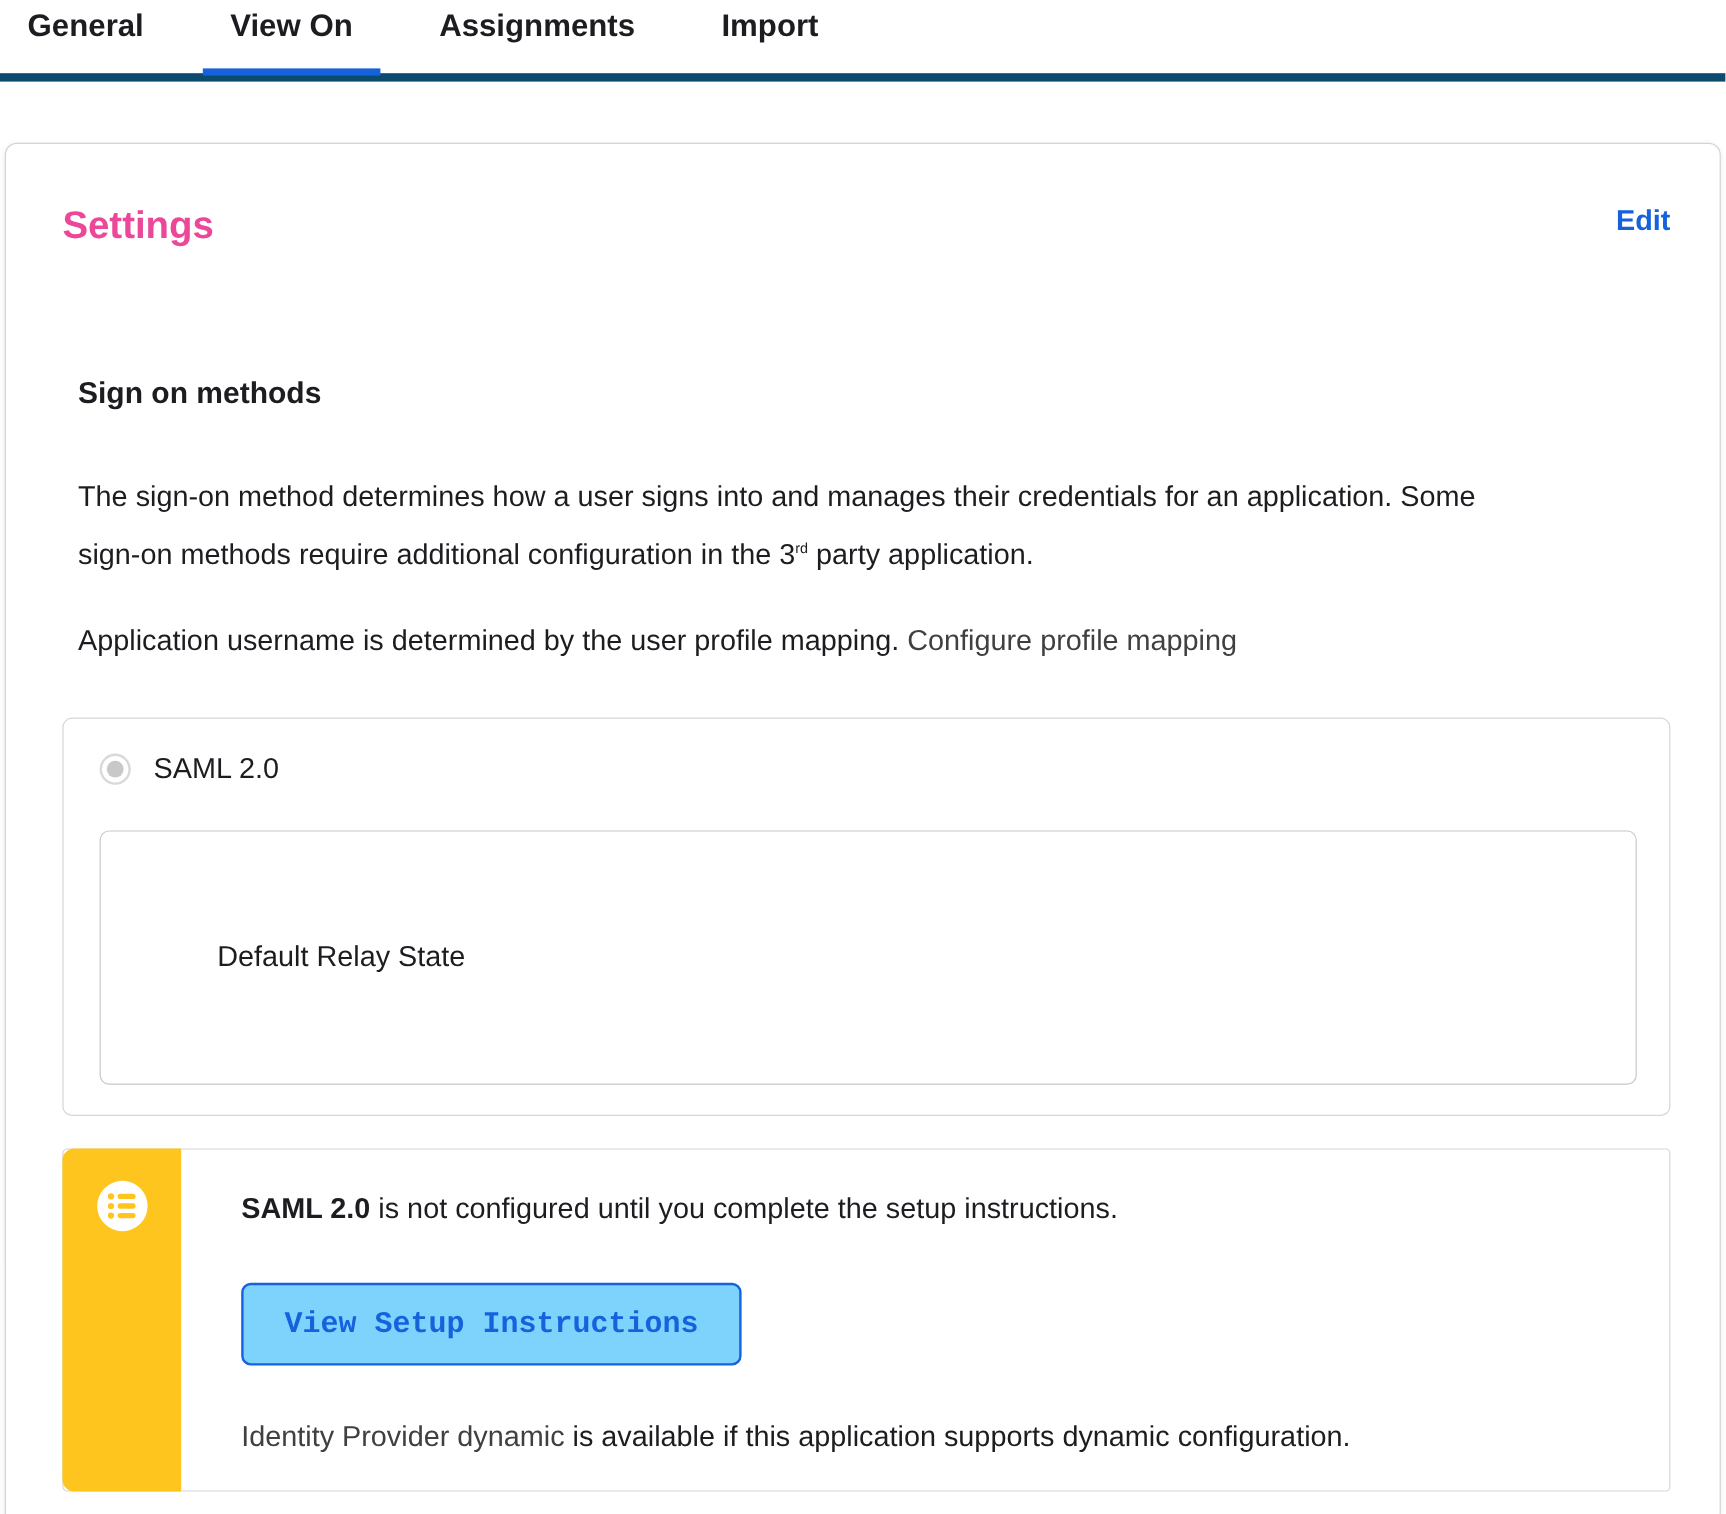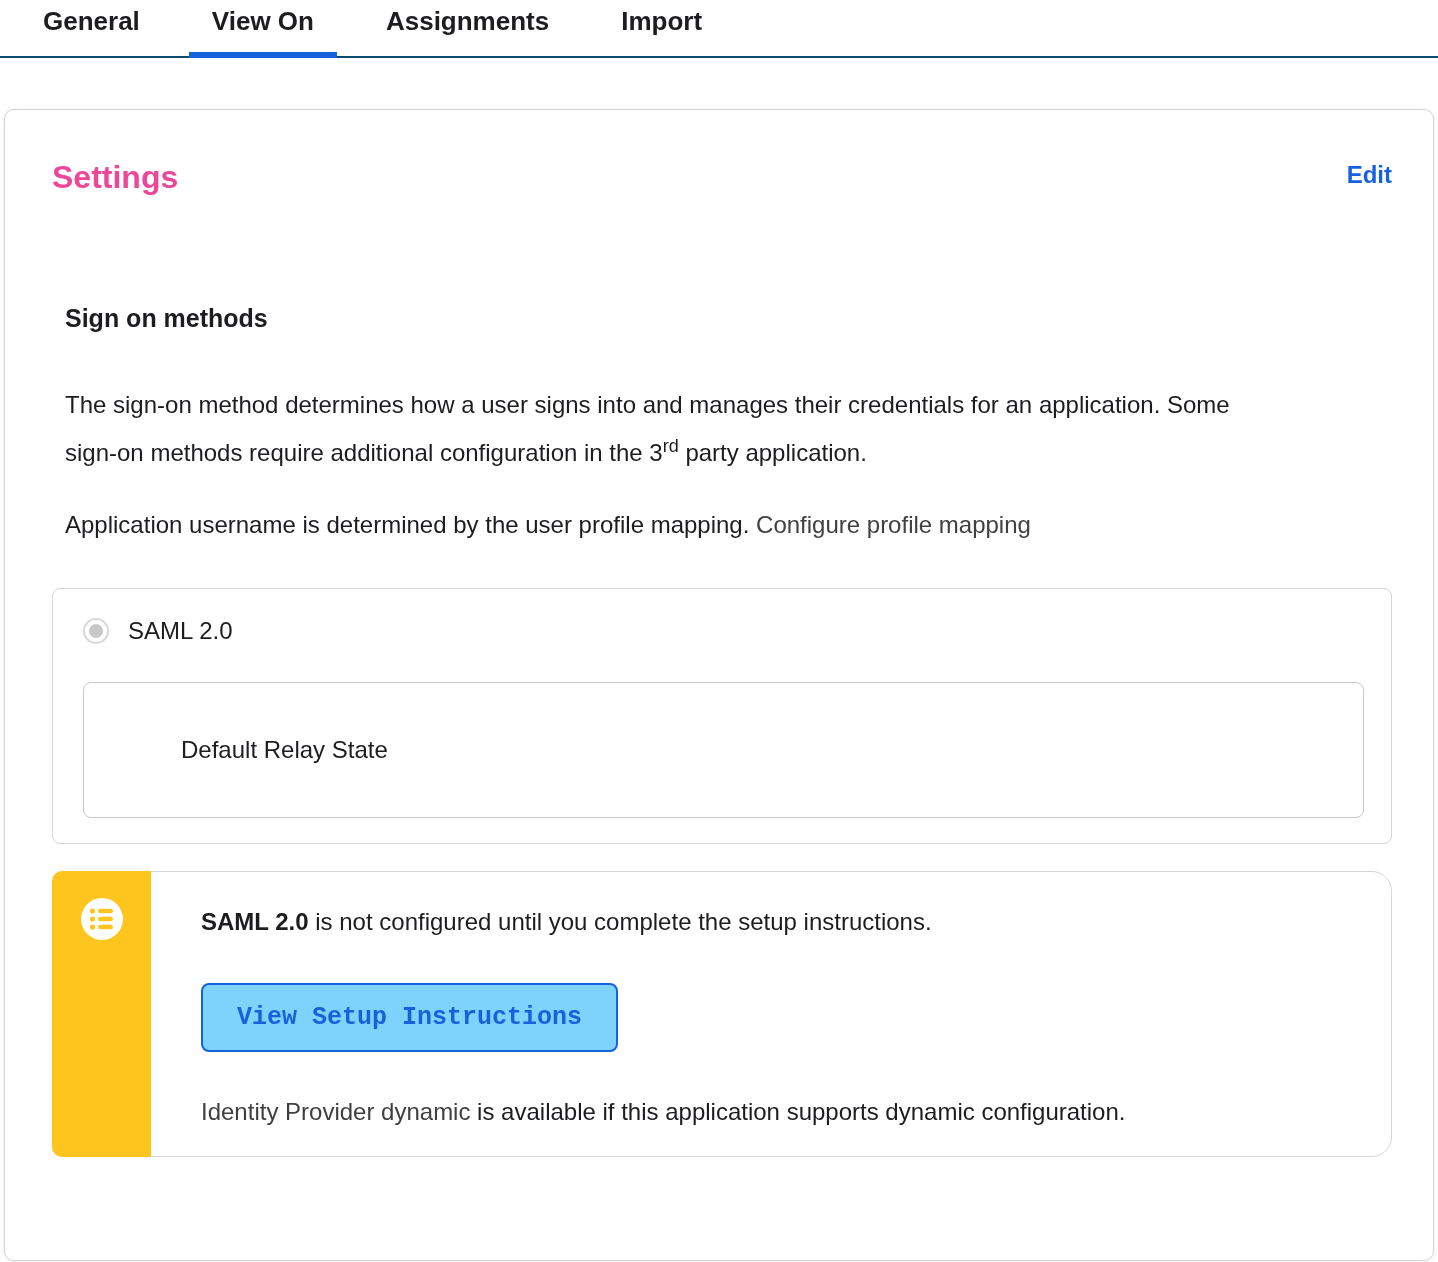--- a/index.html
+++ b/index.html
@@ -7,23 +7,23 @@
   body {
     font-family: "Liberation Sans", "DejaVu Sans", sans-serif;
     background: #ffffff;
     color: #1d1d21;
   }
 
   
   .tabbar {
     display: flex;
     gap: 26px;
-    padding-left: 20px;
-    height: 58px;
-    border-bottom: 2px solid #0c4a6e;
+    padding-left: 0;
+    height: 68px;
+    border-bottom: 7px solid #0c4a6e;
   }
   .tab {
     padding: 6px 23px 0 23px;
     font-size: 26px;
     font-weight: bold;
     color: #1d1d21;
     cursor: pointer;
     position: relative;
     white-space: nowrap;
   }
@@ -73,21 +73,21 @@
     line-height: 34px;
   }
   .desc {
     margin: 46px 0 0 13px;
     max-width: 1180px;
     font-size: 24px;
     line-height: 48px;
     color: #1d1d21;
   }
   .desc.second { margin-top: 24px; max-width: none; }
-  sup { font-size: 18px; line-height: 0; vertical-align: super; margin-top: 42px; }
+  sup { font-size: 12px; line-height: 0; vertical-align: super; margin-top: 42px; }
   a.inline-link, .inline-link {
     color: #404040;
     text-decoration: none;
     cursor: pointer;
   }
 
   
   .method-box {
     margin-top: 39px;
     border: 1px solid #d6d6d6;
@@ -117,33 +117,33 @@
     margin: -7px 0 0 -7px;
     border-radius: 50%;
     background: #c8c8c8;
   }
   .radio-label { font-size: 24px; color: #1d1d21; cursor: pointer; }
 
   .field-box {
     margin-top: 37px;
     border: 1px solid #c8c8c8;
     border-radius: 8px;
-    height: 136px;
+    height: 212px;
     display: flex;
     align-items: center;
     padding-left: 97px;
     background: #ffffff;
   }
   .field-label { font-size: 24px; color: #1d1d21; }
 
   
   .callout {
     margin-top: 27px;
     border: 1px solid #d6d6d6;
-    border-radius: 20px;
+    border-radius: 4px;
     min-height: 286px;
     position: relative;
     padding: 33px 44px 27px 148px;
     background: #ffffff;
   }
   .callout-stripe {
     position: absolute;
     left: -1px; top: -1px; bottom: -1px;
     width: 99px;
     background: #fec51e;

